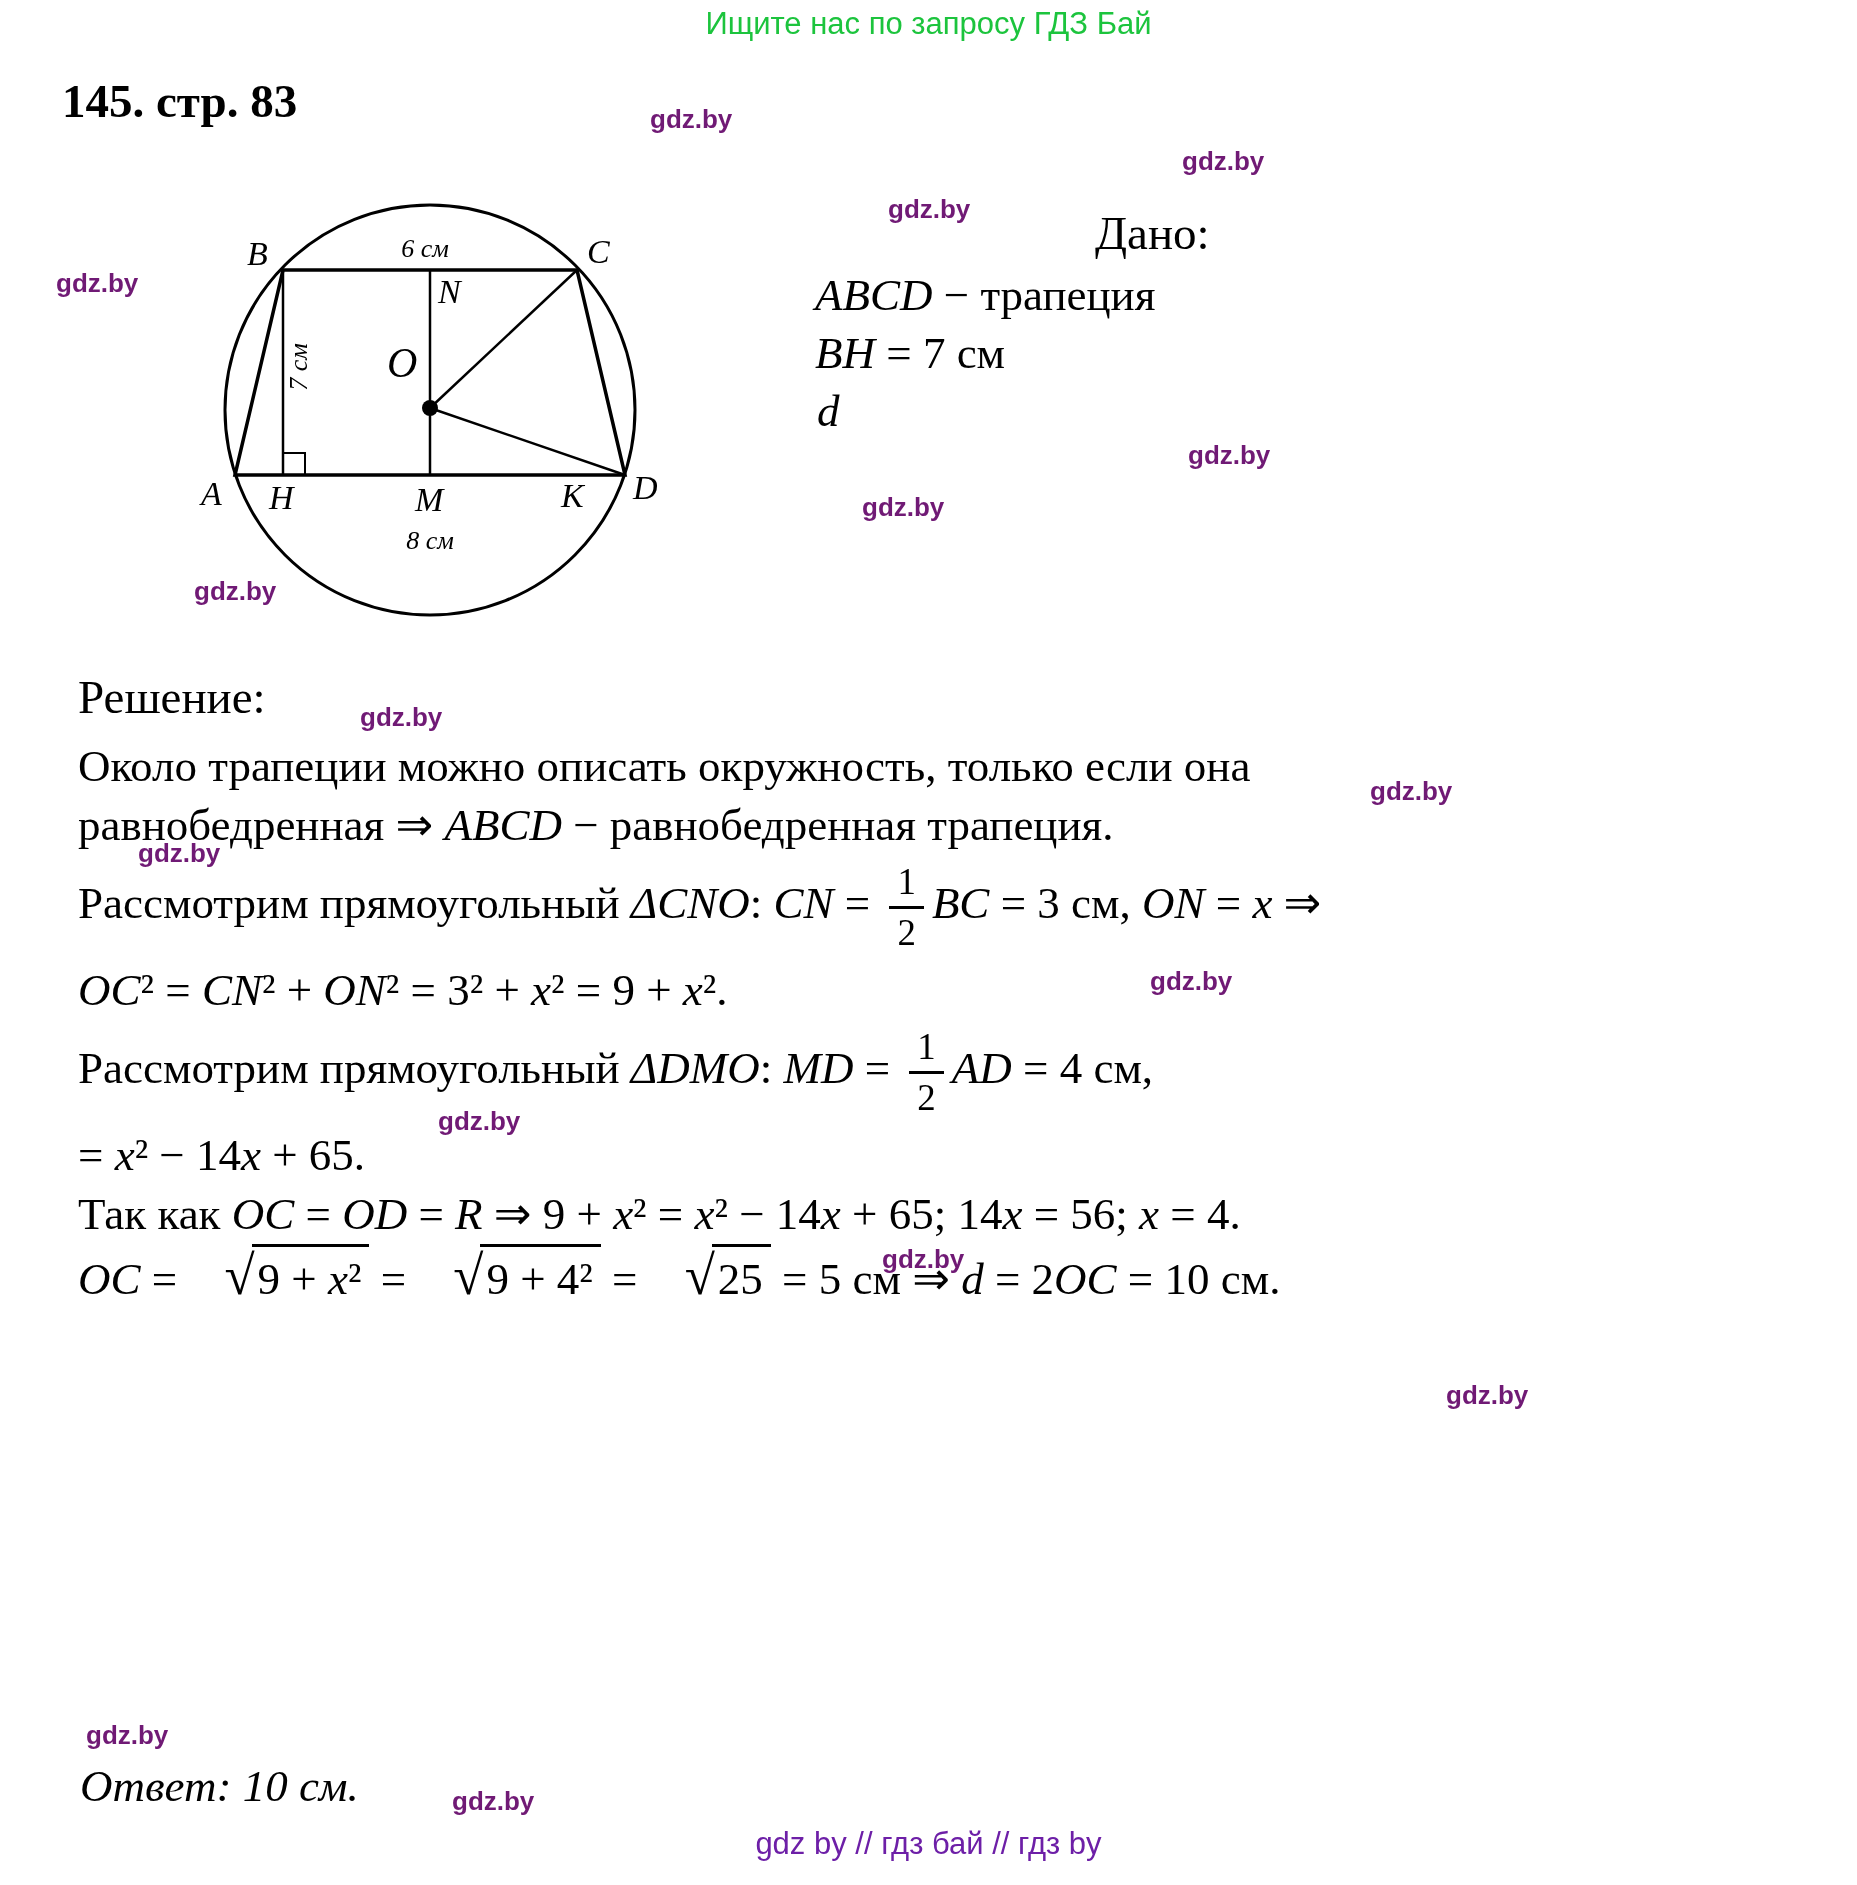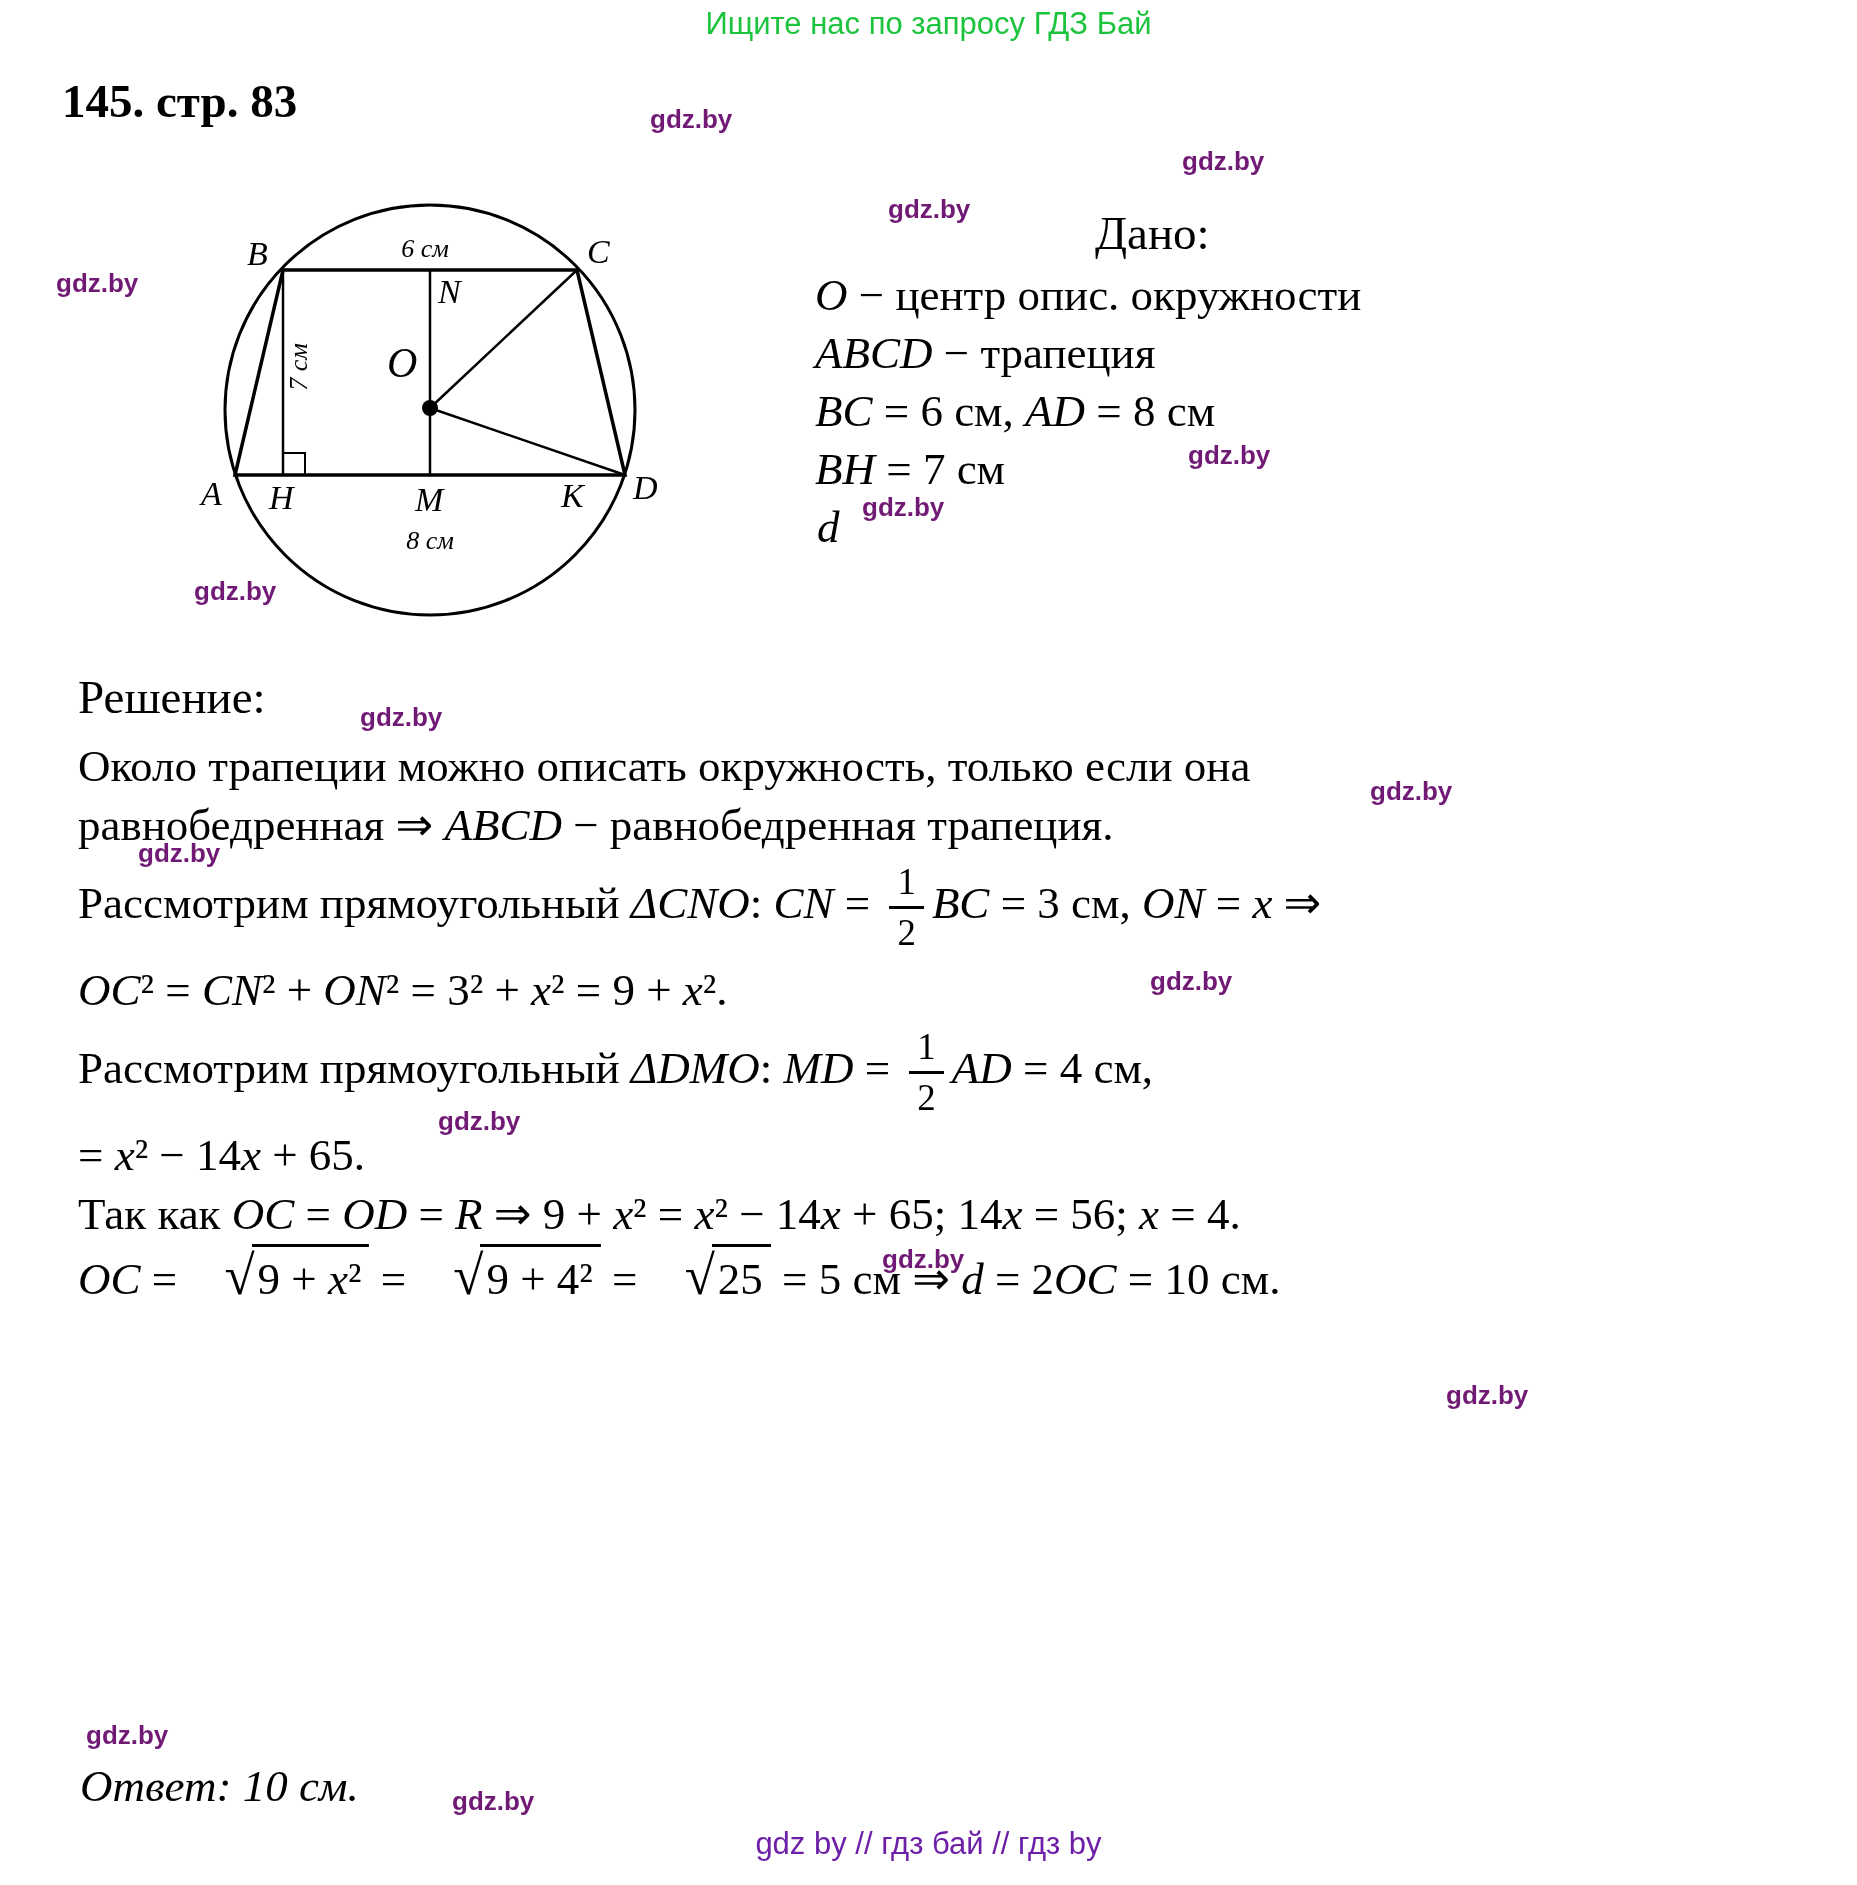--- a/index.html
+++ b/index.html
@@ -92,23 +92,21 @@
 
       <text class="fig-dim" x="230" y="72" text-anchor="middle">6 см</text>
       <text class="fig-dim" x="112" y="182" text-anchor="middle" transform="rotate(-90 112 182)">7 см</text>
       <text class="fig-dim" x="235" y="364" text-anchor="middle">8 см</text>
     </svg>
   </div>
 
   <div class="given">
     <div class="given-title">Дано:</div>
     <div>
-        <div class="given-line"><span class="mi">O</span><span> − центр опис. окружности</span></div>
         <div class="given-line"><span class="mi">ABCD</span><span> − трапеция</span></div>
-        <div class="given-line"><span class="mi">BC</span><span> = 6 см, </span><span class="mi">AD</span><span> = 8 см</span></div>
         <div class="given-line"><span class="mi">BH</span><span> = 7 см</span></div>
       </div>
     <div class="find-value"><span class="mi">d</span></div>
   </div>
 
   <div class="solution">
     <div class="solution-title">Решение:</div>
     <div>
         <div class="sol-line"><span>Около трапеции можно описать окружность, только если она</span></div>
         <div class="sol-line"><span>равнобедренная ⇒ </span><span class="mi">ABCD</span><span> − равнобедренная трапеция.</span></div>

